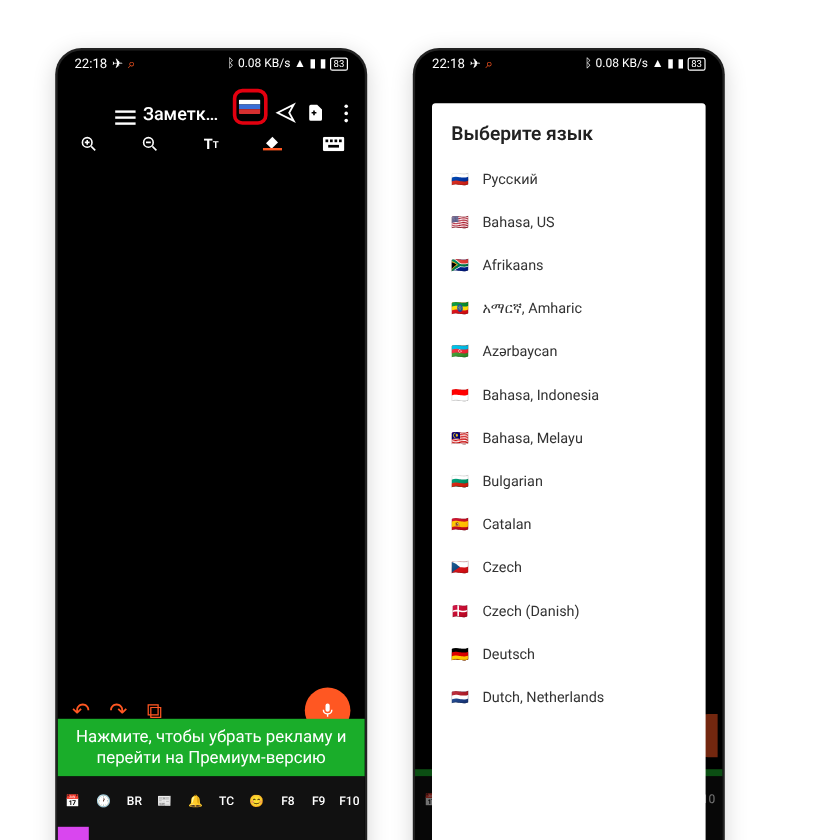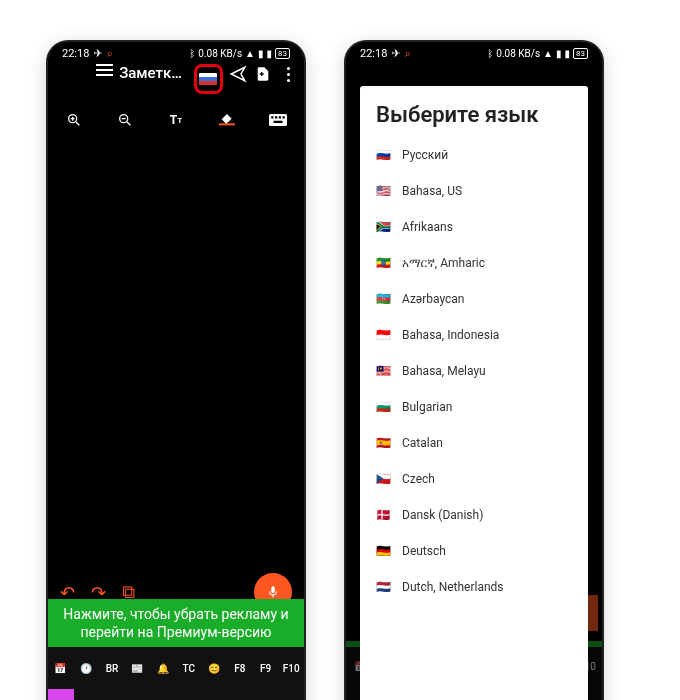--- a/index.html
+++ b/index.html
@@ -3,21 +3,21 @@
 <meta charset="utf-8">
 <style>
   * { box-sizing: border-box; }
   body { margin: 0; background: #fff; font-family: Roboto, Arial, sans-serif; width: 680px; height: 700px; }
   .stage { display: flex; gap: 42px; padding: 42px 48px; }
   .phone { width: 256px; height: 689px; background: #000; border-radius: 20px; position: relative; overflow: hidden; box-shadow: 0 0 0 2px #222, 0 4px 20px rgba(0,0,0,.2); }
   .status-bar { display:flex; justify-content:space-between; align-items:center; color:#fff; font-size:11px; height:22px; padding:0 14px; }
   .status-left{display:flex;gap:4px;align-items:center}
   .status-right{display:flex;gap:3px;align-items:center;font-size:10px}
   .status-right span{display:inline-block}
-  .app-bar { display:flex; align-items:flex-start; height:40px; padding:0 6px; gap:6px; color:#fff;margin-left:42px; }
+  .app-bar { display:flex; align-items:flex-end; height:40px; padding:0 6px; gap:6px; color:#fff;margin-left:42px; }
   .menu-icon{width:18px;display:flex;flex-direction:column;gap:3px;justify-content:center}
   .menu-icon div{height:2px;background:#fff}
   .app-title{font-size:15px;font-weight:500;flex:0 0 auto}
   .spacer{flex:1}
   .flag-btn{width:30px;height:30px;border:3px solid #e3000f;border-radius:8px;display:flex;align-items:center;justify-content:center}
   .flag{width:18px;height:12px;display:flex;flex-direction:column;border-radius:1px;overflow:hidden}
   .flag.ru div{flex:1}
   .flag.ru .w{background:#fff}.flag.ru .b{background:#3a6fd8}.flag.ru .r{background:#d63030}
   .ico{width:20px;height:20px;display:flex;align-items:center;justify-content:center}
   .dots{display:flex;flex-direction:column;gap:3px;align-items:center}
@@ -30,21 +30,21 @@
   .mic{width:38px;height:38px;border-radius:50%;background:#ff5722;display:flex;align-items:center;justify-content:center;margin-left:auto;color:#fff}
   .promo{position:absolute;bottom:84px;left:0;right:0;background:#1aad2a;color:#fff;font-size:14px;text-align:center;padding:6px 4px;line-height:1.3}
   .kb{position:absolute;bottom:0;left:0;right:0;height:84px;background:#111;display:flex;flex-direction:column}
   .kb-row{flex:1;display:flex}
   .kb-key{flex:1;display:flex;align-items:center;justify-content:center;color:#fff;font-size:11px;font-weight:500}
   .kb-key.br{font-size:10px}
   .scrollbar-thumb{position:absolute;left:0;bottom:0;width:85px;height:4px;background:#444;border-radius:2px}
   
   .dialog-shade{position:absolute;top:22px;left:0;right:0;bottom:0;background:rgba(0,0,0,.55)}
   .dialog{position:absolute;top:44px;left:14px;right:14px;bottom:28px;background:#fff;border-radius:3px;display:flex;flex-direction:column;overflow:hidden}
-  .dlg-title{font-size:22px;font-weight:600;color:#222;padding:16px 16px 10px}
+  .dlg-title{font-size:16px;font-weight:600;color:#222;padding:16px 16px 10px}
   .lang-list{flex:1;overflow:hidden}
   .lang-item{display:flex;align-items:center;gap:10px;padding:11px 16px;font-size:12px;color:#333}
   .lang-flag{font-size:12px;width:16px}
   .dlg-actions{text-align:right;padding:10px 16px 12px;border-top:0}
   .dlg-btn{color:#ff5722;font-weight:600;letter-spacing:.5px;font-size:12px}
   .mic-ghost{position:absolute;right:4px;bottom:100px;width:26px;height:36px;background:#ff5722;border-radius:20px 0 0 20px}
   .promo-ghost{position:absolute;left:0;right:0;bottom:84px;height:6px;background:#1aad2a}
   .kb-ghost{position:absolute;left:0;right:0;bottom:0;height:84px;background:#111}
   .kb-ghost .l{position:absolute;left:8px;top:14px;color:#bbb;font-size:10px}
   .kb-ghost .r{position:absolute;right:6px;top:14px;color:#fff;font-size:10px}
@@ -236,21 +236,21 @@
           <div class="lang-item">
             <span class="lang-flag">🇪🇸</span>
             <span>Catalan</span>
           </div>
           <div class="lang-item">
             <span class="lang-flag">🇨🇿</span>
             <span>Czech</span>
           </div>
           <div class="lang-item">
             <span class="lang-flag">🇩🇰</span>
-            <span>Dansk (Danish)</span>
+            <span>Czech (Danish)</span>
           </div>
           <div class="lang-item">
             <span class="lang-flag">🇩🇪</span>
             <span>Deutsch</span>
           </div>
           <div class="lang-item">
             <span class="lang-flag">🇳🇱</span>
             <span>Dutch, Netherlands</span>
           </div>
         </div>

